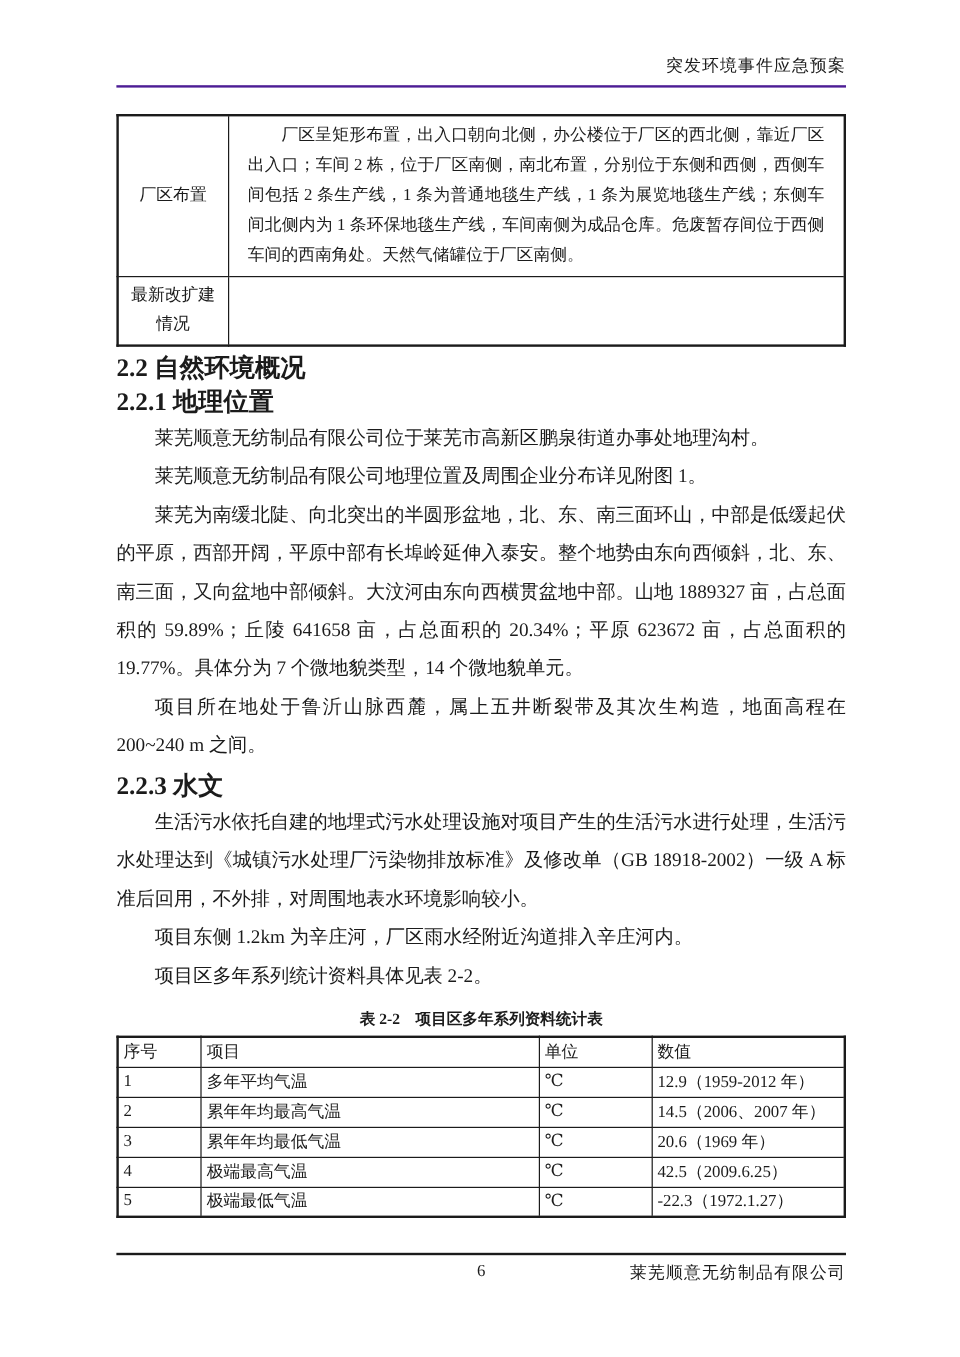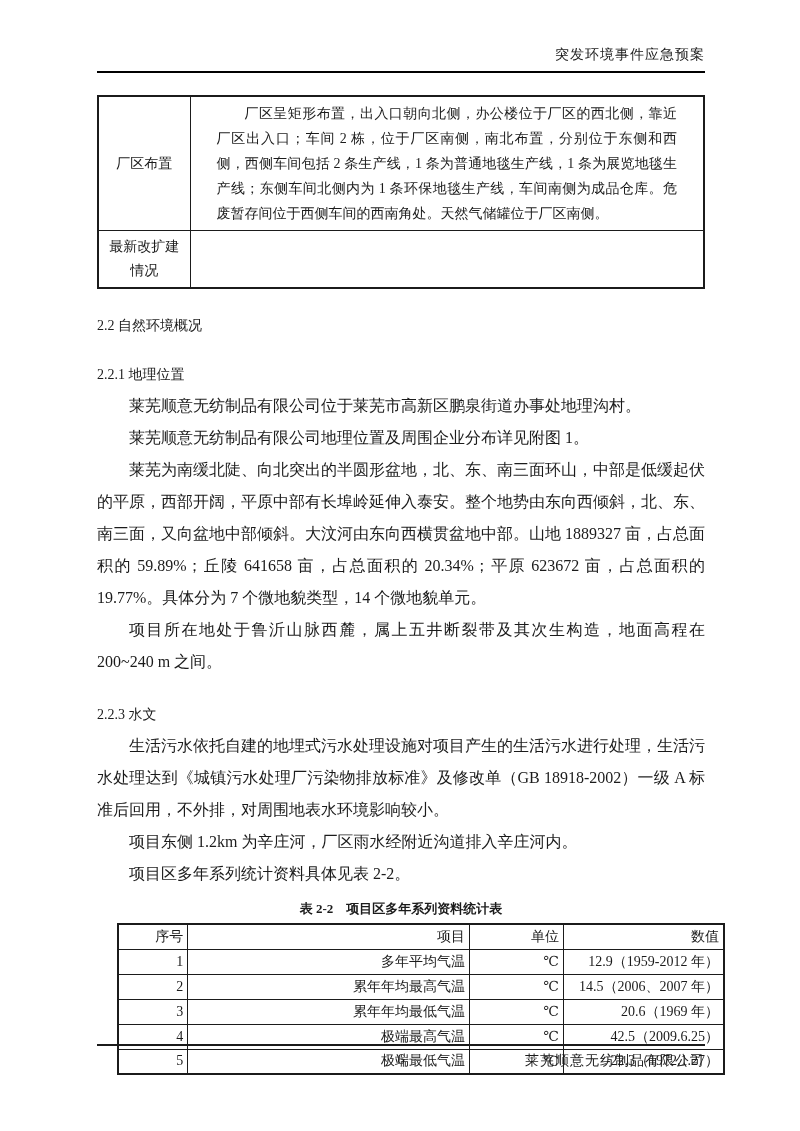--- a/index.html
+++ b/index.html
@@ -14,21 +14,21 @@
     overflow: hidden;
   }
   
   .header {
     position: absolute;
     top: 46px; left: 97px; right: 95px;
     text-align: right;
     font-size: 14px;
     letter-spacing: 1px;
     padding-bottom: 7px;
-    border-bottom: 2px solid #000000;
+    border-bottom: 2px solid #4c1d95;
   }
   
   .content {
     position: absolute;
     top: 95px; left: 97px; width: 608px;
   }
   
   .info-table {
     width: 100%;
     border-collapse: collapse;
@@ -36,33 +36,33 @@
     font-size: 14px;
   }
   .info-table td { border: 1px solid #1b1b1b; vertical-align: middle; }
   .info-table td.label {
     width: 92px;
     text-align: center;
     font-weight: normal;
     padding: 4px 8px;
     line-height: 24px;
   }
-  .info-table td.value { padding: 4px 26px; }
+  .info-table td.value { padding: 4px 16px; }
   .info-table .cell-para {
     margin: 0;
     text-indent: 2em;
     text-align: justify;
     line-height: 25px;
   }
   .info-table tr.row-short td { height: 50px; }
   
   .sec {
-    font-size: 14px;
-    font-weight: normal;
-    margin: 25px 0 3px 0;
+    font-size: 21px;
+    font-weight: bold;
+    margin: 5px 0 3px 0;
     line-height: 24px;
   }
   .body-para {
     margin: 0;
     font-size: 16px;
     line-height: 32px;
     text-indent: 2em;
     text-align: justify;
   }
   
@@ -70,22 +70,21 @@
     text-align: center;
     font-weight: bold;
     font-size: 13px;
     margin: 10px 0 5px 0;
   }
   .data-table {
     width: 100%;
     border-collapse: collapse;
     border: 2px solid #1b1b1b;
     font-size: 14px;
-    text-align: right;
-    margin-left: 20px;
+    text-align: left;
   }
   .data-table th, .data-table td {
     border: 1px solid #1b1b1b;
     height: 25px;
     padding: 0 4px;
     font-weight: normal;
   }
   .col-num  { width: 11.5%; }
   .col-item { width: 46.5%; }
   .col-unit { width: 15.5%; }

